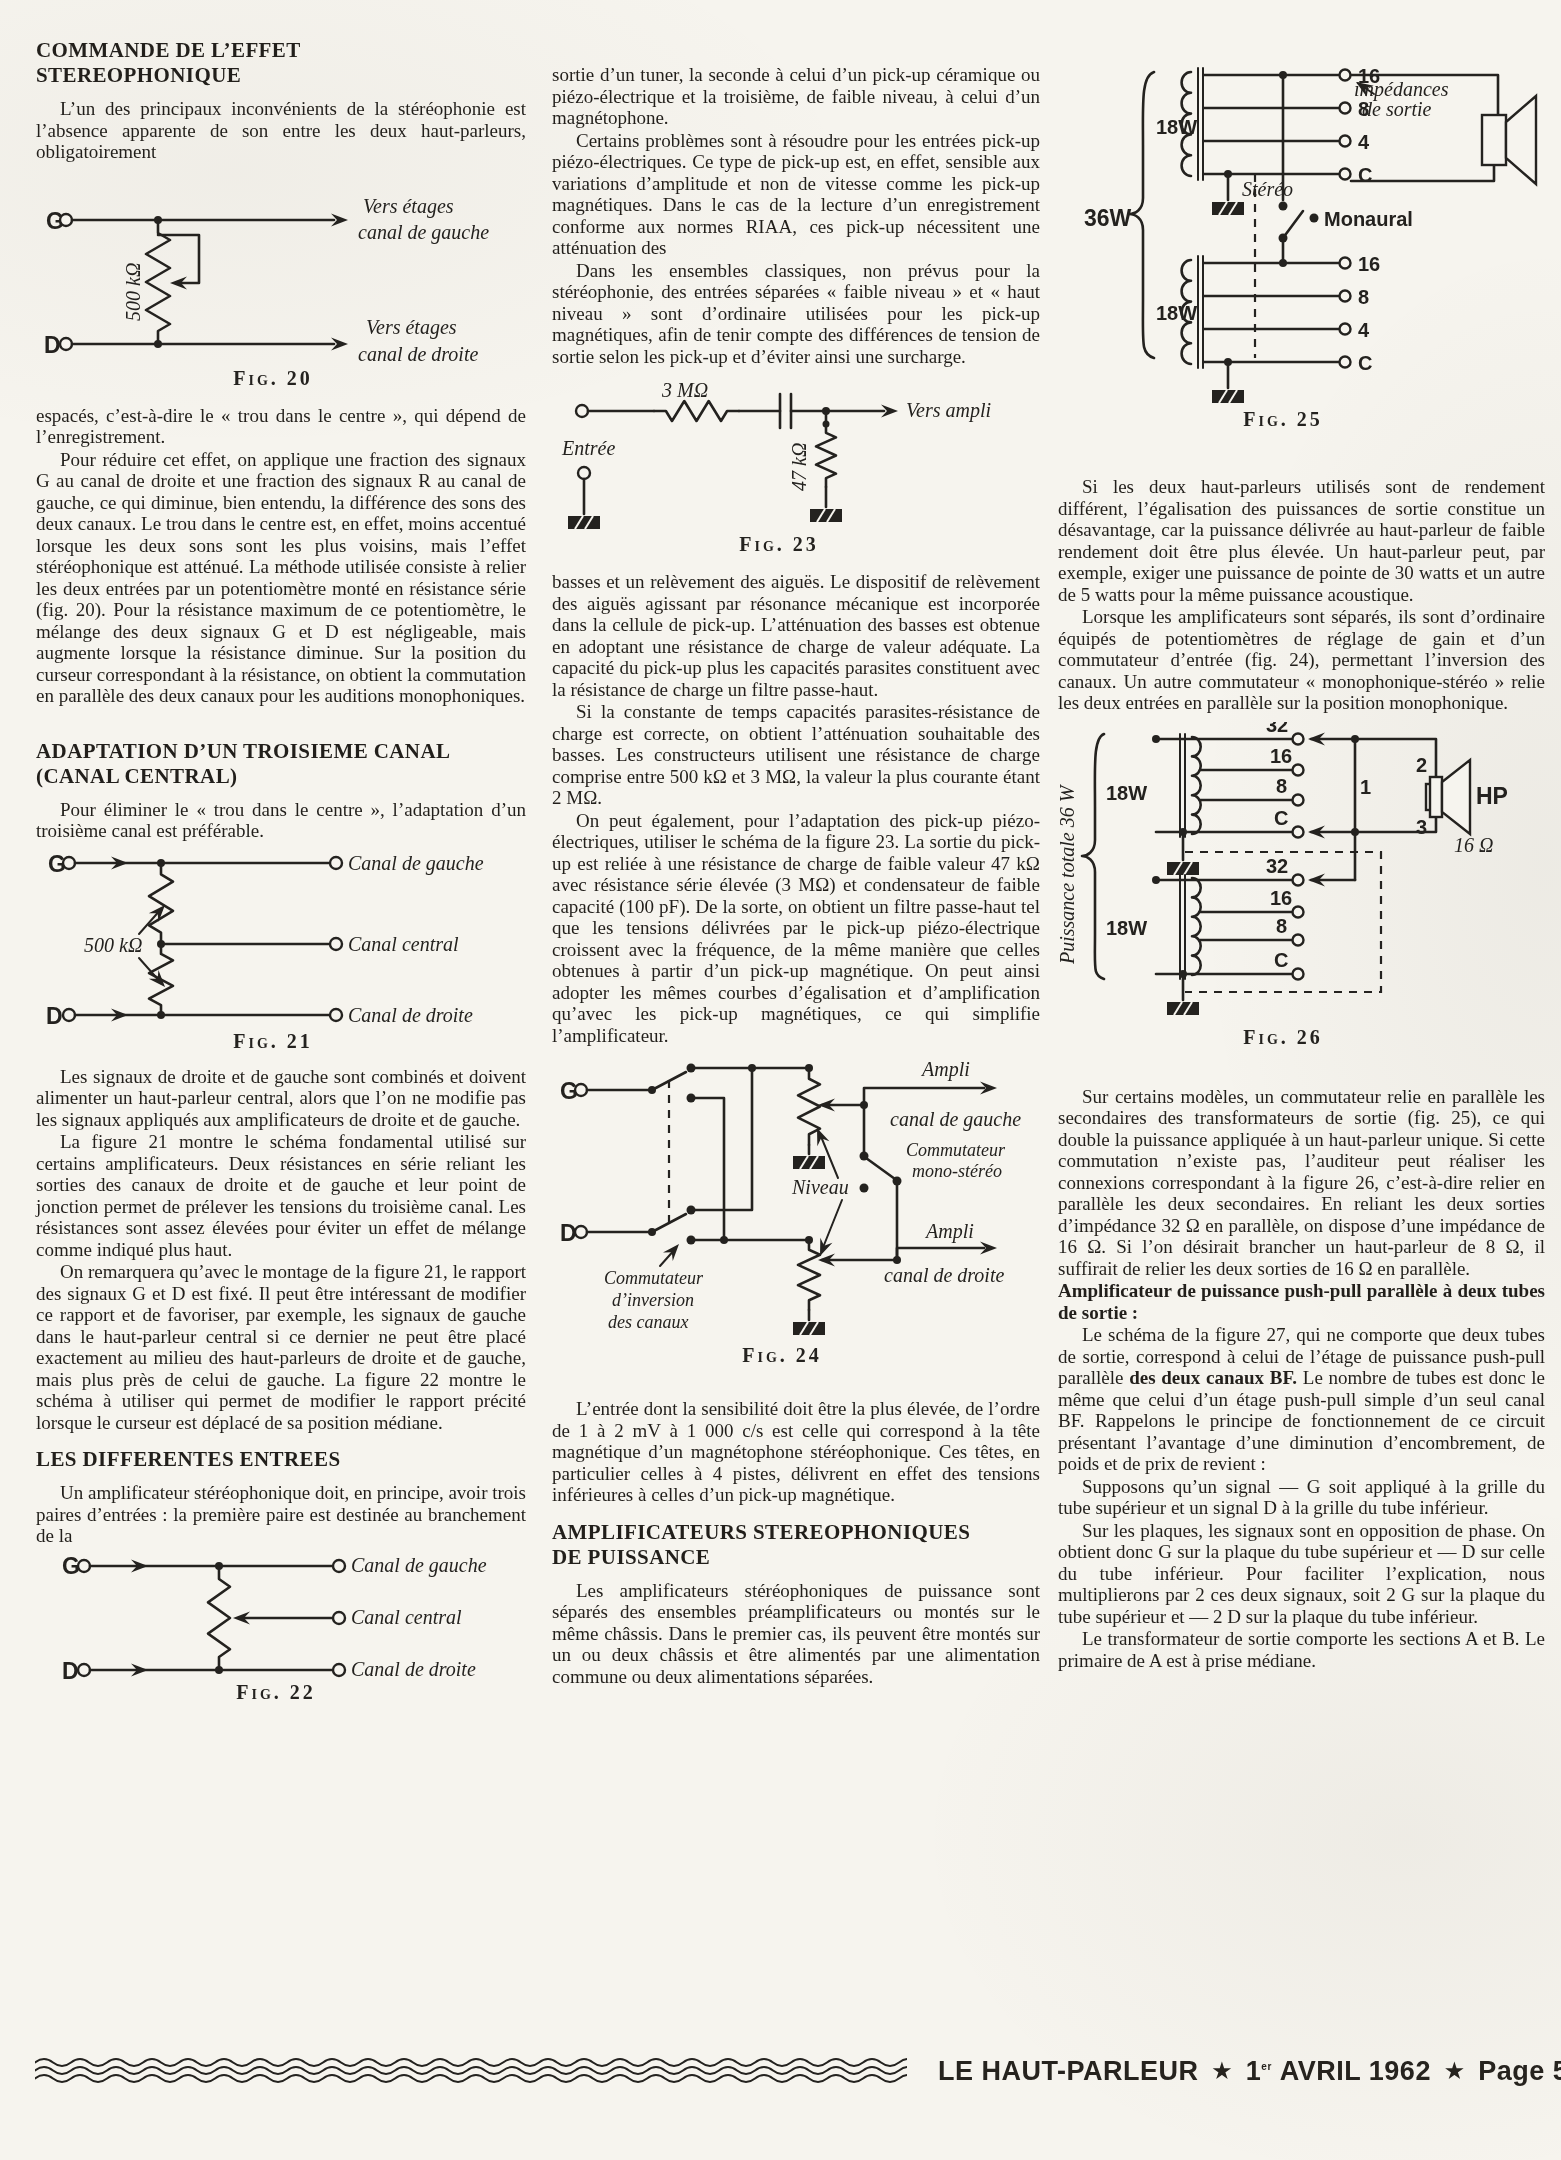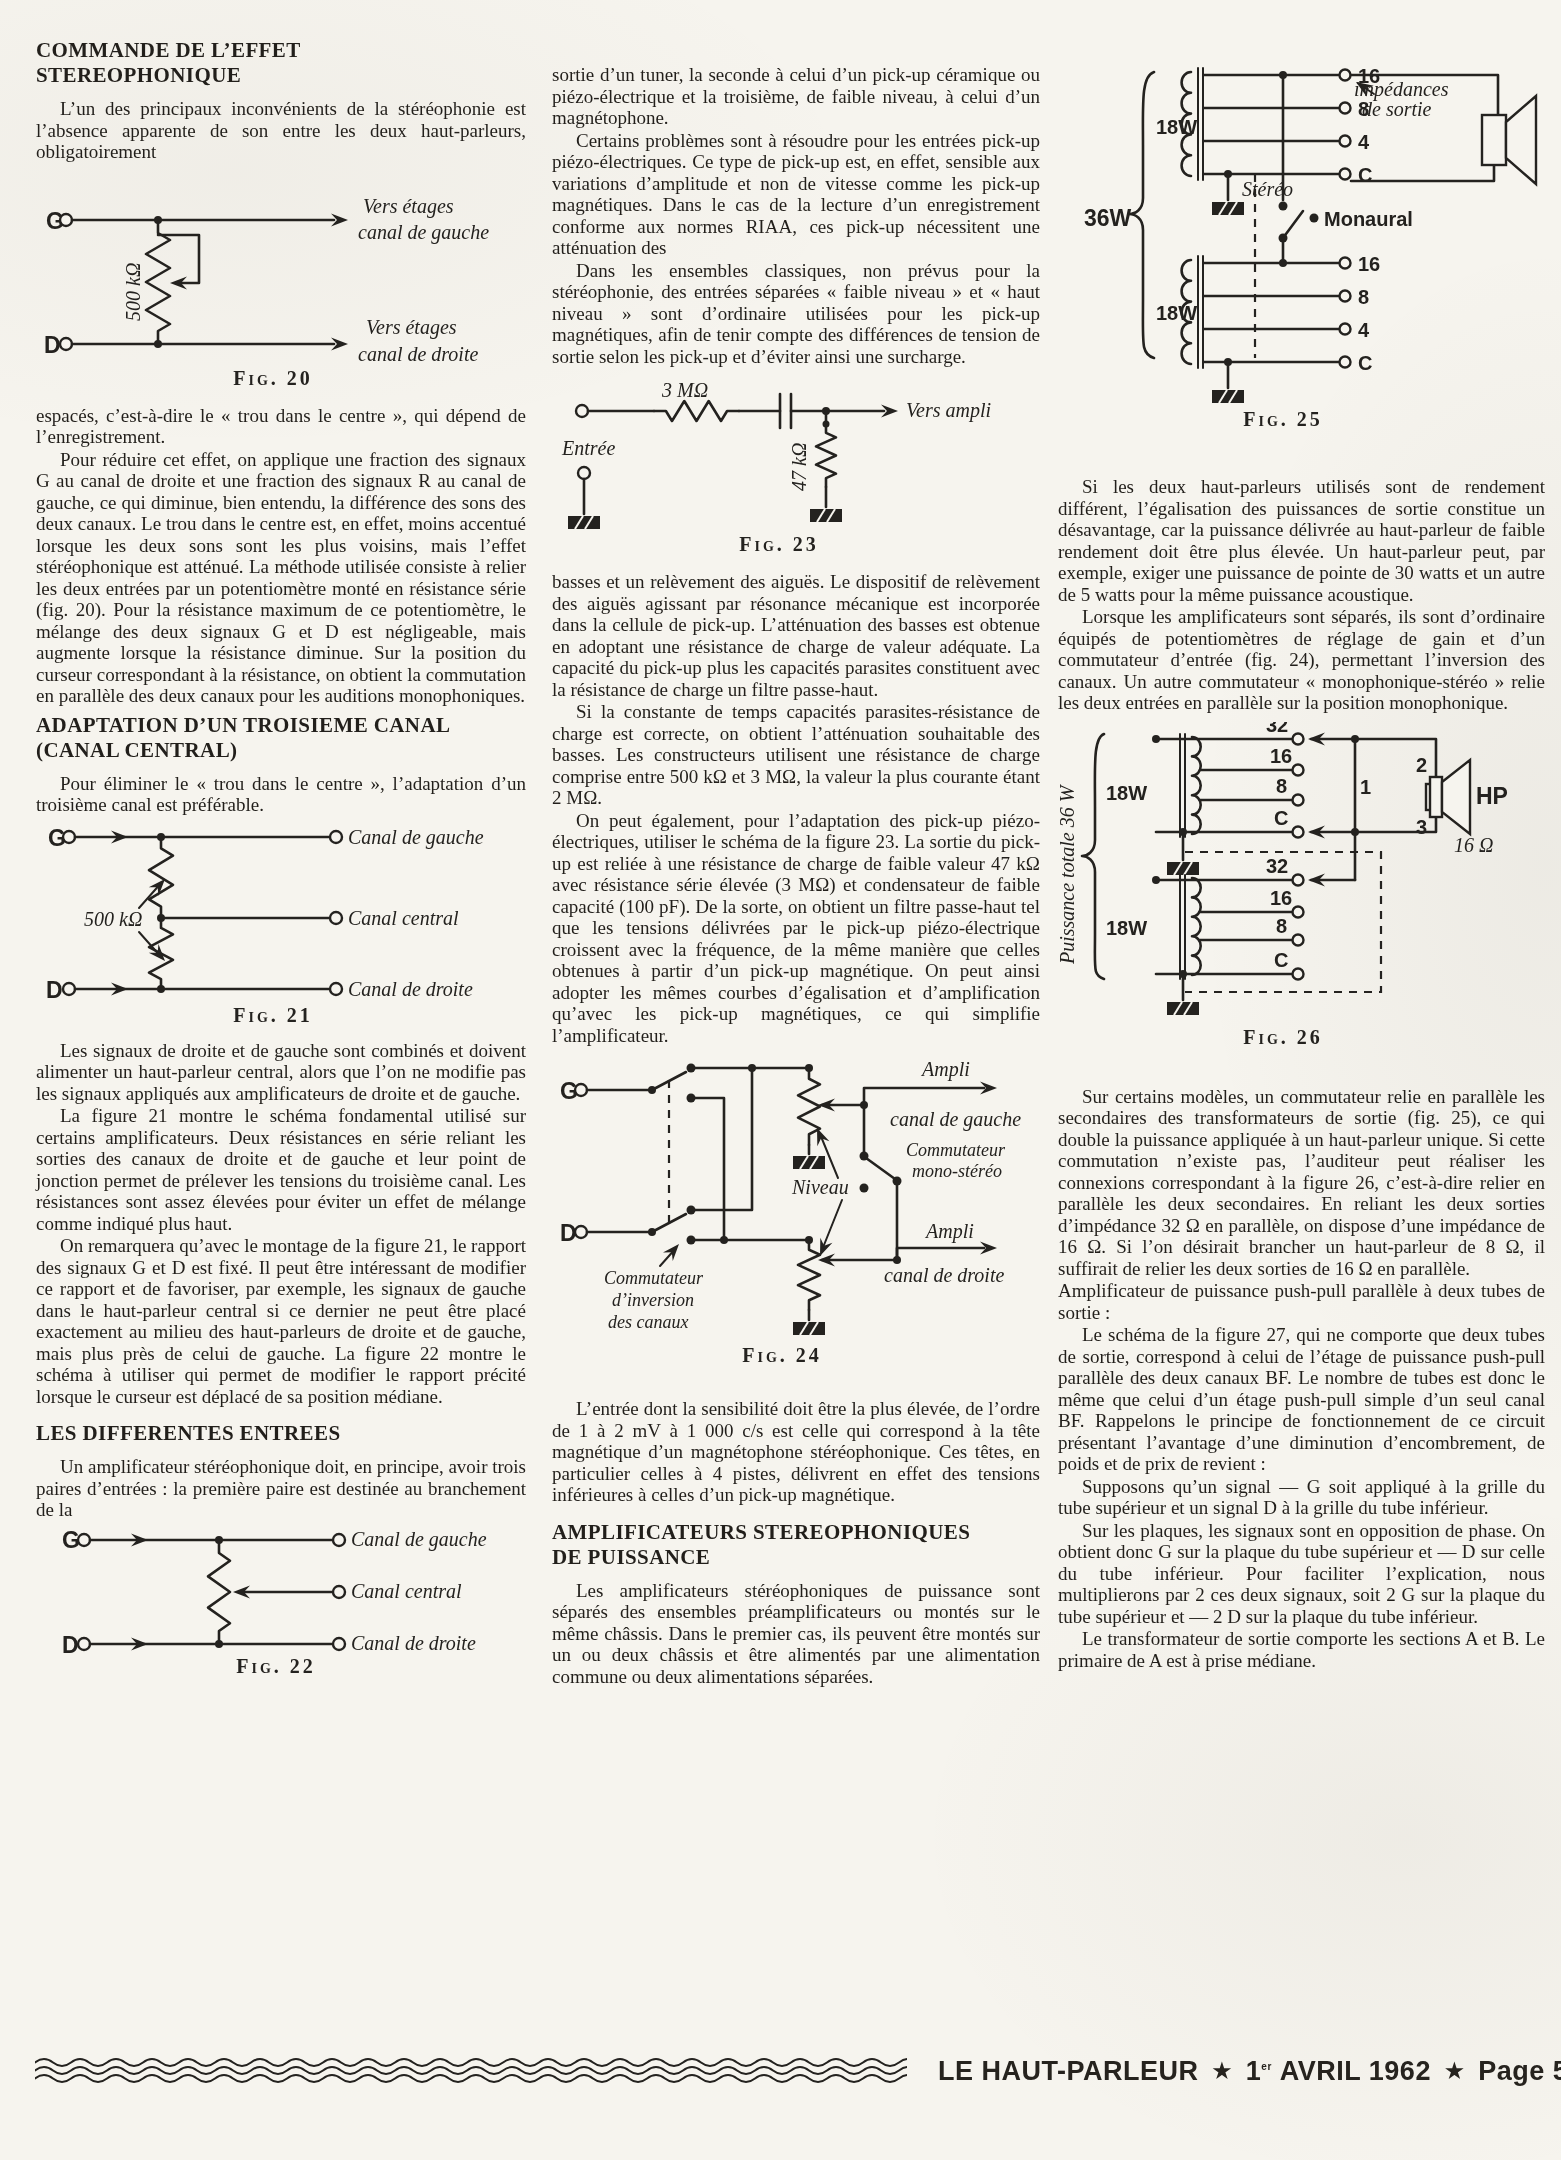--- a/index.html
+++ b/index.html
@@ -11,21 +11,21 @@
       radial-gradient(ellipse 500px 900px at 99% 40%, rgba(60,55,40,.05), transparent 70%),
       #f6f4ee;}
   .col{position:absolute;}
   #col-left{left:36px;top:38px;width:490px;}
   #col-mid{left:552px;top:64px;width:488px;}
   #col-right{left:1058px;top:50px;width:487px;}
   p{margin:0 0 1px 0;text-align:justify;font-size:19px;line-height:21.5px;}
   p.ind{text-indent:24px;}
   .head{font-weight:bold;font-size:21px;line-height:25px;letter-spacing:.4px;margin:0;}
   .headwrap{margin:14px 0 10px 0;}
-  .boldpar{font-weight:normal;}
+  .boldpar{font-weight:bold;}
   svg.fig{display:block;margin:6px auto 6px auto;}
   svg text{font-family:"Liberation Serif",serif;fill:#24221f;}
   .w{stroke:#24221f;stroke-width:2.6;fill:none;stroke-linecap:round;stroke-linejoin:round;}
   .thin{stroke-width:2;}
   .dash{stroke:#24221f;stroke-width:2.2;fill:none;stroke-dasharray:8 7;}
   .d{fill:#24221f;stroke:none;}
   .t{fill:#f6f4ee;stroke:#24221f;stroke-width:2.4;}
   .hand{font-style:italic;font-size:20px;}
   .handS{font-style:italic;font-size:18px;}
   .term{font-family:"Liberation Sans",sans-serif;font-weight:bold;font-size:23px;}
@@ -79,21 +79,21 @@
     <path class="w" d="M36 175 H298"></path>
         <use href="#ah" transform="translate(312,175)"></use>
     <text class="hand" x="330" y="165">Vers étages</text>
     <text class="hand" x="322" y="192">canal de droite</text>
     <text class="cap" x="237" y="216" text-anchor="middle">Fig. 20</text>
   </svg>
 
   <p>espacés, c’est-à-dire le « trou dans le centre », qui dépend de l’enregistrement.</p>
   <p class="ind">Pour réduire cet effet, on applique une fraction des signaux G au canal de droite et une fraction des signaux R au canal de gauche, ce qui diminue, bien entendu, la différence des sons des deux canaux. Le trou dans le centre est, en effet, moins accentué lorsque les deux sons sont les plus voisins, mais l’effet stéréophonique est atténué. La méthode utilisée consiste à relier les deux entrées par un potentiomètre monté en résistance série (fig. 20). Pour la résistance maximum de ce potentiomètre, le mélange des deux signaux G et D est négligeable, mais augmente lorsque la résistance diminue. Sur la position du curseur correspondant à la résistance, on obtient la commutation en parallèle des deux canaux pour les auditions monophoniques.</p>
 
-  <div class="headwrap" style="margin-top:6px">
+  <div class="headwrap" style="margin-top:32px">
     <p class="head">ADAPTATION D’UN TROISIEME CANAL</p>
     <p class="head">(CANAL CENTRAL)</p>
   </div>
   <p class="ind">Pour éliminer le « trou dans le centre », l’adaptation d’un troisième canal est préférable.</p>
 
   <svg class="fig" width="490" height="212" viewBox="0 0 490 212">
     <text class="term" x="12" y="24">G</text>
     <circle class="t" cx="33" cy="15" r="6"></circle>
     <path class="w" d="M39 15 H293"></path>
         <use href="#ah" transform="translate(92,15)"></use>

